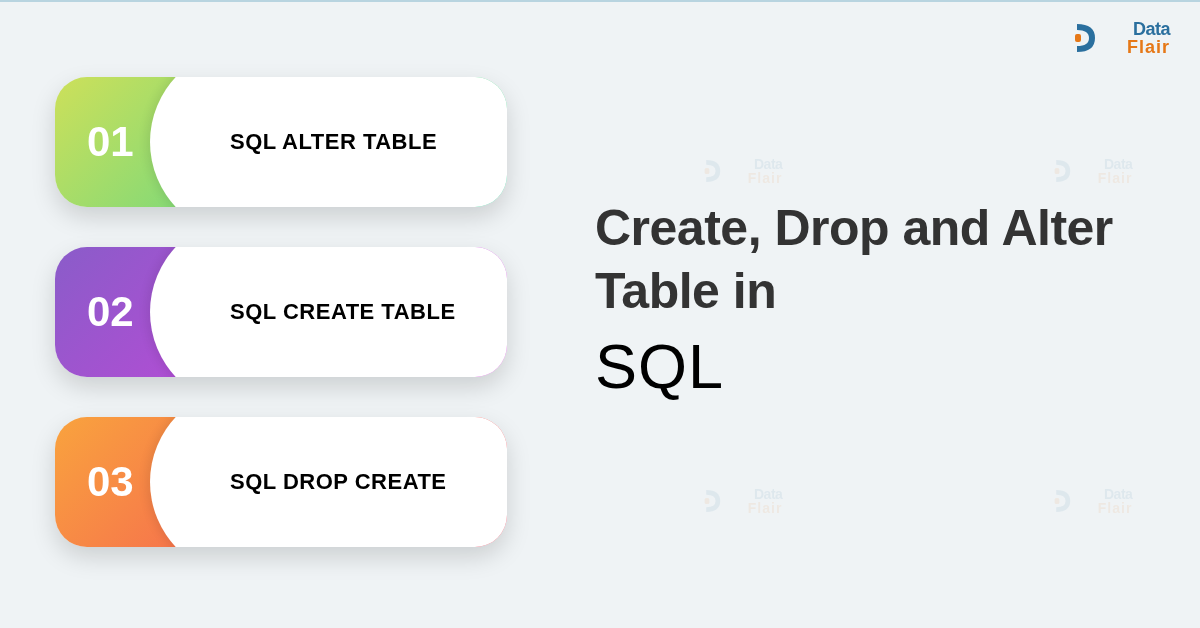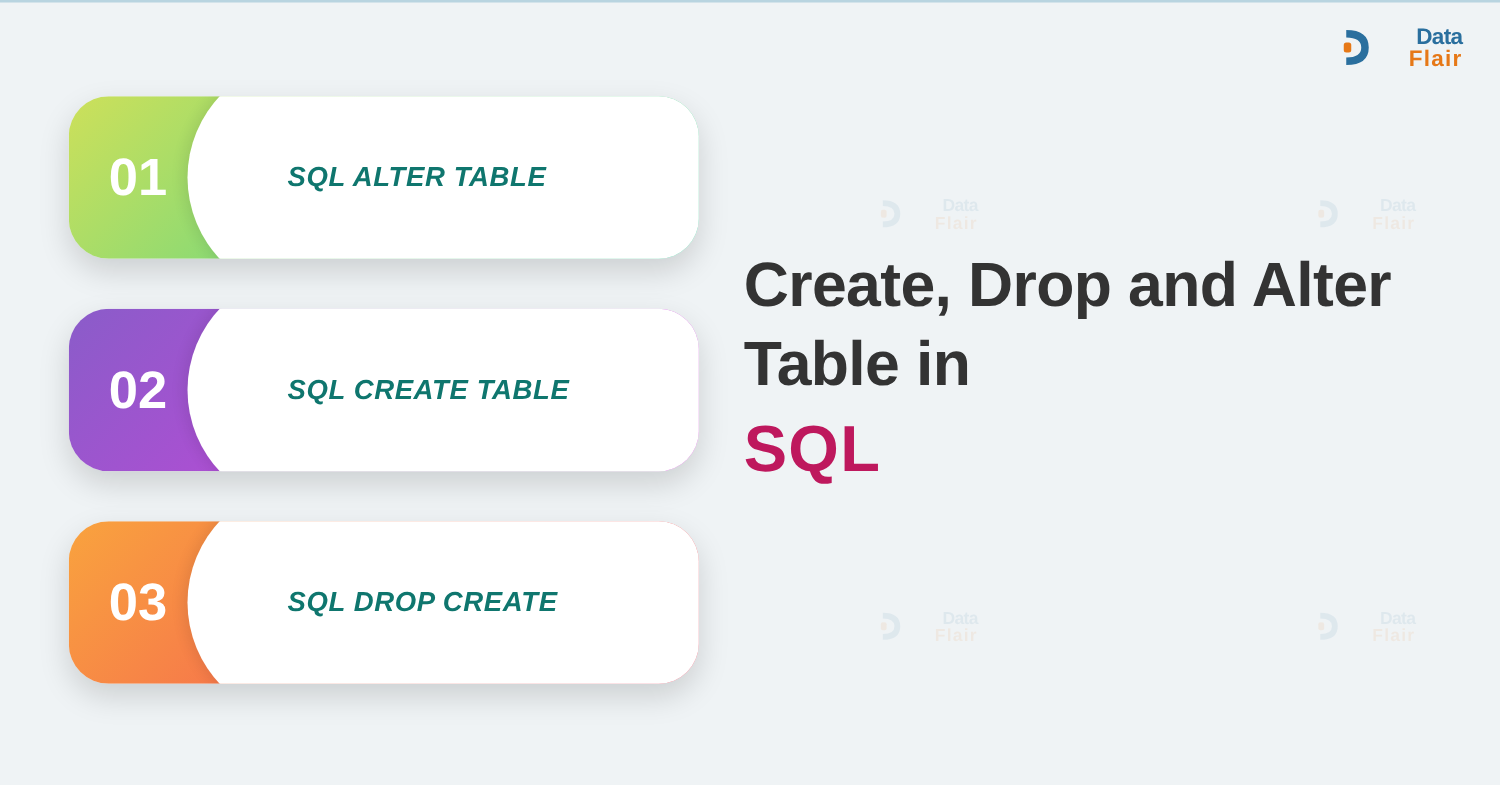--- a/index.html
+++ b/index.html
@@ -62,21 +62,21 @@
   position: absolute;
   left: 55px;
   top: 75px;
   width: 500px;
   display: flex;
   flex-direction: column;
   gap: 40px;
 }
 .card {
   position: relative;
-  width: 504px;
+  width: 452px;
   height: 130px;
   border-radius: 32px;
   overflow: hidden;
   box-shadow: 0 10px 25px rgba(0,0,0,0.15);
 }
 .card-grad {
   position: absolute;
   inset: 0;
 }
 .card1 .card-grad { background: linear-gradient(135deg, #cde05a 0%, #2ad199 100%); }
@@ -103,43 +103,42 @@
   z-index: 1;
   box-shadow: -4px 0 10px rgba(0,0,0,0.08);
 }
 .card-label {
   position: absolute;
   left: 175px;
   top: 50%;
   transform: translateY(-50%);
   font-size: 22px;
   font-weight: 800;
-  color: #0f766e;
+  color: #000000;
   letter-spacing: 0.5px;
   z-index: 3;
-  font-style: italic;
 }
 .title-block {
   position: absolute;
   right: 65px;
   top: 195px;
   width: 540px;
   text-align: left;
 }
 .title-main {
   font-size: 50px;
   font-weight: 800;
   color: #333333;
   line-height: 1.25;
   letter-spacing: -0.5px;
 }
 .title-sql {
-  font-size: 52px;
-  font-weight: 700;
-  color: #be185d;
+  font-size: 63px;
+  font-weight: 400;
+  color: #000000;
   margin-top: 8px;
   letter-spacing: 1px;
 }
 </style>
 </head>
 <body>
 
 <div class="logo">
   <svg class="logo-icon" viewBox="0 0 36 36">
     <path d="M 8 4 Q 26 4 26 18 Q 26 32 8 32 L 8 26 Q 20 26 20 18 Q 20 10 8 10 Z" fill="#2a6f9e"></path>

